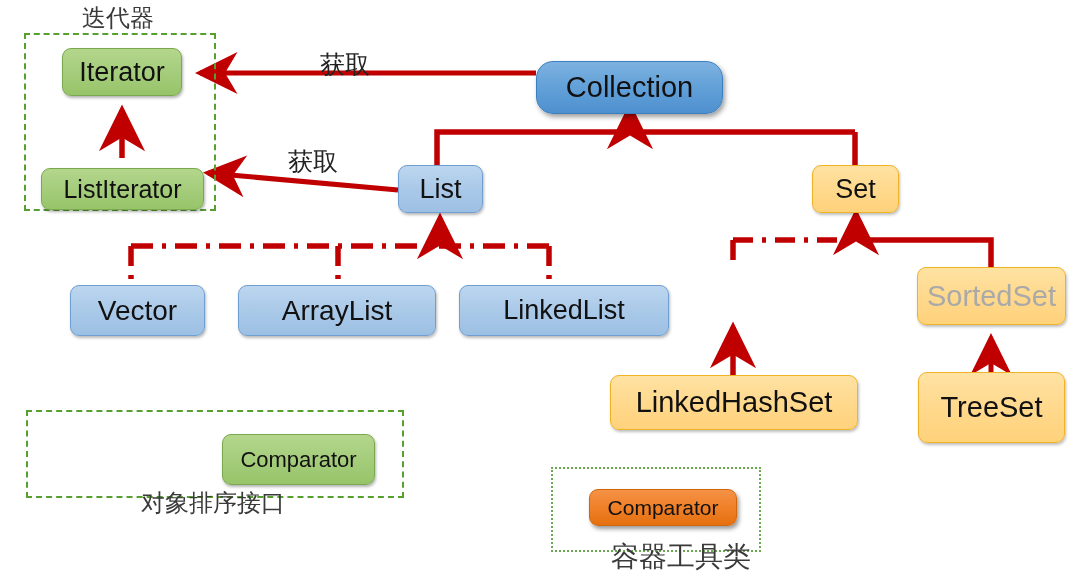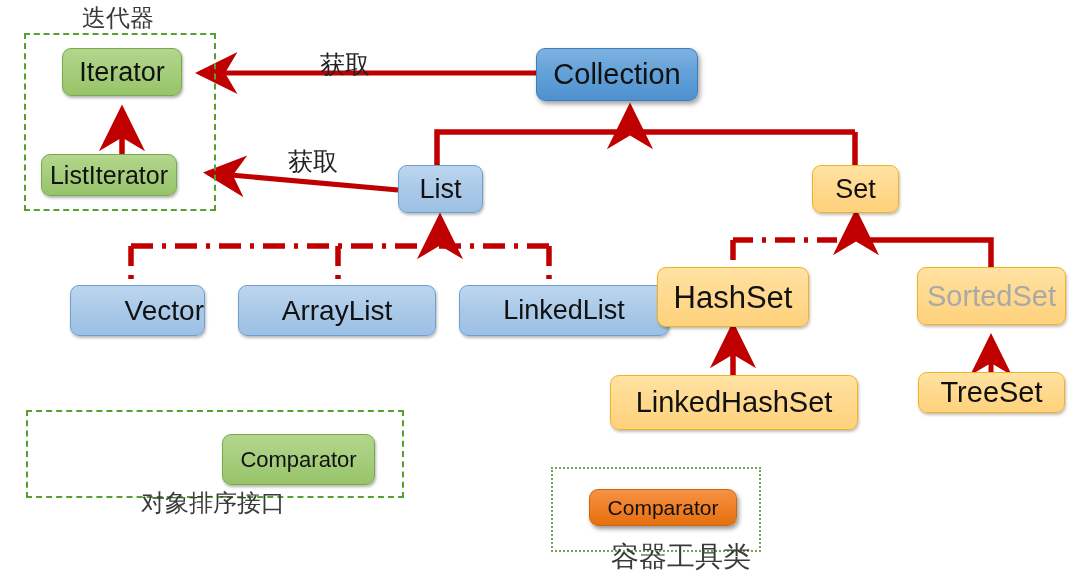--- a/index.html
+++ b/index.html
@@ -162,61 +162,58 @@
   <div class="group-label" style="left:611px;top:538px;font-size:28px;">容器工具类</div>
 
   <div class="edge-label" style="left:320px;top:48px;font-size:25px;">获取</div>
 
   <div class="edge-label" style="left:288px;top:145px;font-size:25px;">获取</div>
 
   <div class="node n-green" style="left:62px;top:48px;width:120px;height:48px;">
     <span style="font-size:27px;">Iterator</span>
   </div>
 
-  <div class="node n-green" style="left:41px;top:154px;width:136px;height:42px;">
+  <div class="node n-green" style="left:41px;top:168px;width:163px;height:42px;">
     <span style="font-size:25px;">ListIterator</span>
   </div>
 
-  <div class="node n-blue-dark" style="left:536px;top:48px;width:162px;height:53px;">
+  <div class="node n-blue-dark" style="left:536px;top:61px;width:187px;height:53px;border-radius:17px;">
     <span style="font-size:29px;">Collection</span>
   </div>
 
   <div class="node n-blue" style="left:398px;top:165px;width:85px;height:48px;">
     <span style="font-size:27px;">List</span>
   </div>
 
   <div class="node n-amber" style="left:812px;top:165px;width:87px;height:48px;">
     <span style="font-size:27px;">Set</span>
   </div>
 
-  <div class="node n-blue" style="left:70px;top:285px;width:135px;height:51px;justify-content:flex-end;">
+  <div class="node n-blue" style="left:70px;top:285px;width:135px;height:51px;">
     <span style="font-size:28px;">Vector</span>
   </div>
 
   <div class="node n-blue" style="left:238px;top:285px;width:198px;height:51px;">
     <span style="font-size:28px;">ArrayList</span>
   </div>
 
   <div class="node n-blue" style="left:459px;top:285px;width:210px;height:51px;">
     <span style="font-size:27px;">LinkedList</span>
   </div>
 
-  <div class="node n-amber" style="left:657px;top:267px;width:152px;height:60px;">
-    <span style="font-size:31px;">HashSet</span>
-  </div>
 
   <div class="node n-amber muted" style="left:917px;top:267px;width:149px;height:58px;">
     <span style="font-size:29px;">SortedSet</span>
   </div>
 
   <div class="node n-amber" style="left:610px;top:375px;width:248px;height:55px;">
     <span style="font-size:29px;">LinkedHashSet</span>
   </div>
 
-  <div class="node n-amber" style="left:918px;top:372px;width:147px;height:41px;">
+  <div class="node n-amber" style="left:918px;top:372px;width:147px;height:71px;">
     <span style="font-size:29px;">TreeSet</span>
   </div>
 
 
   <div class="node n-green" style="left:222px;top:434px;width:153px;height:51px;">
     <span style="font-size:22px;">Comparator</span>
   </div>
 
   <div class="node n-orange" style="left:589px;top:489px;width:148px;height:37px;">
     <span style="font-size:21px;">Comparator</span>

